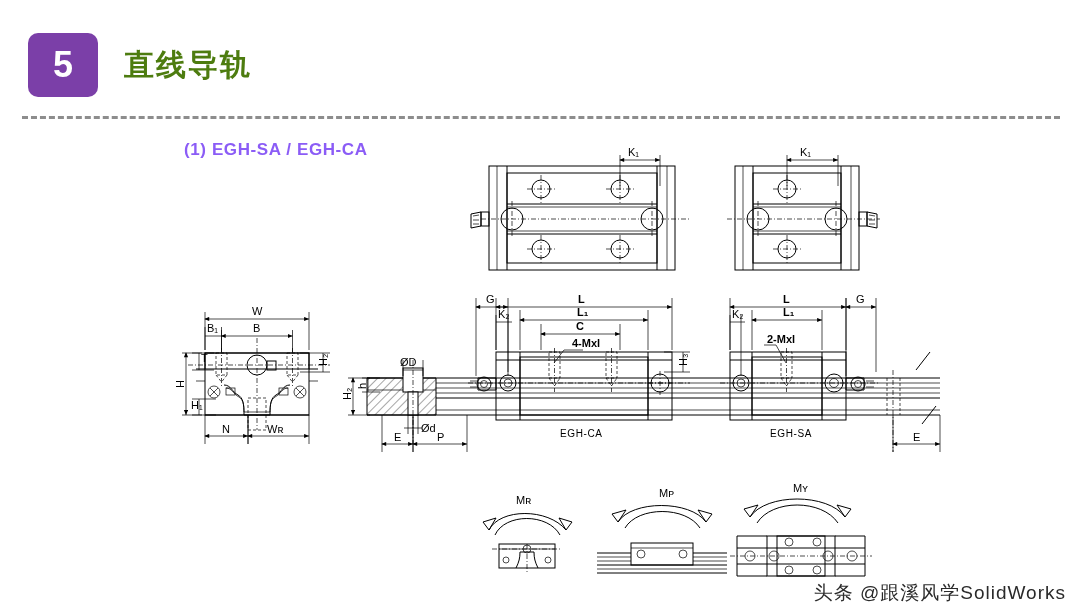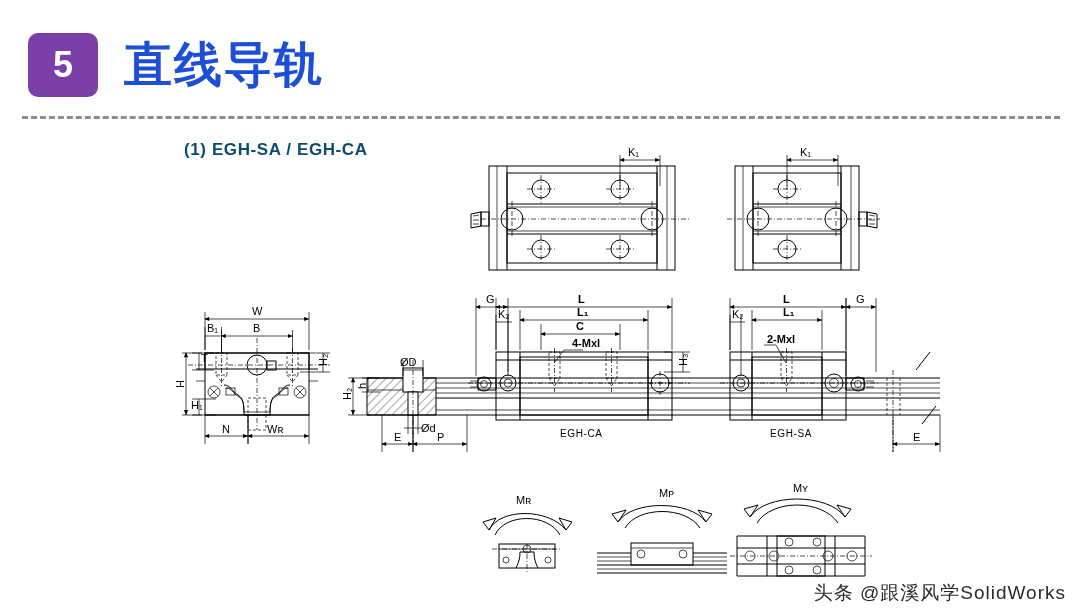--- a/index.html
+++ b/index.html
@@ -18,30 +18,30 @@
     border-radius:10px;background:#7B3FA8;
   }
   .badge-num{
     position:absolute;inset:0;color:#ffffff;
     font-size:36px;font-weight:bold;
     display:flex;align-items:center;justify-content:center;
     letter-spacing:0px;
   }
   .page-title{
     position:absolute;left:124px;top:36px;
-    font-size:48px;font-weight:bold;color:#1d4ed8;
+    font-size:30px;font-weight:bold;color:#4d7c0f;
     letter-spacing:2px;line-height:58px;
   }
   .divider{
     position:absolute;left:22px;top:116px;width:1038px;height:0;
     border-top:3px dashed #8d8d8d;
   }
   .subtitle{
     position:absolute;left:184px;top:140px;
-    font-size:17px;font-weight:bold;color:#0c4a6e;letter-spacing:.6px;
+    font-size:17px;font-weight:bold;color:#8b5cf6;letter-spacing:.6px;
   }
 
   
   .draw{position:absolute;border-radius:18px;}
   svg{display:block;overflow:visible;}
   .ln{stroke:#000;stroke-width:1;fill:none;}
   .ln-t{stroke:#000;stroke-width:.7;fill:none;}
   .dash{stroke:#000;stroke-width:.7;fill:none;stroke-dasharray:5 2 1 2;}
   .hid{stroke:#000;stroke-width:.7;fill:none;stroke-dasharray:3 2;}
   .fillw{fill:#ffffff;}

